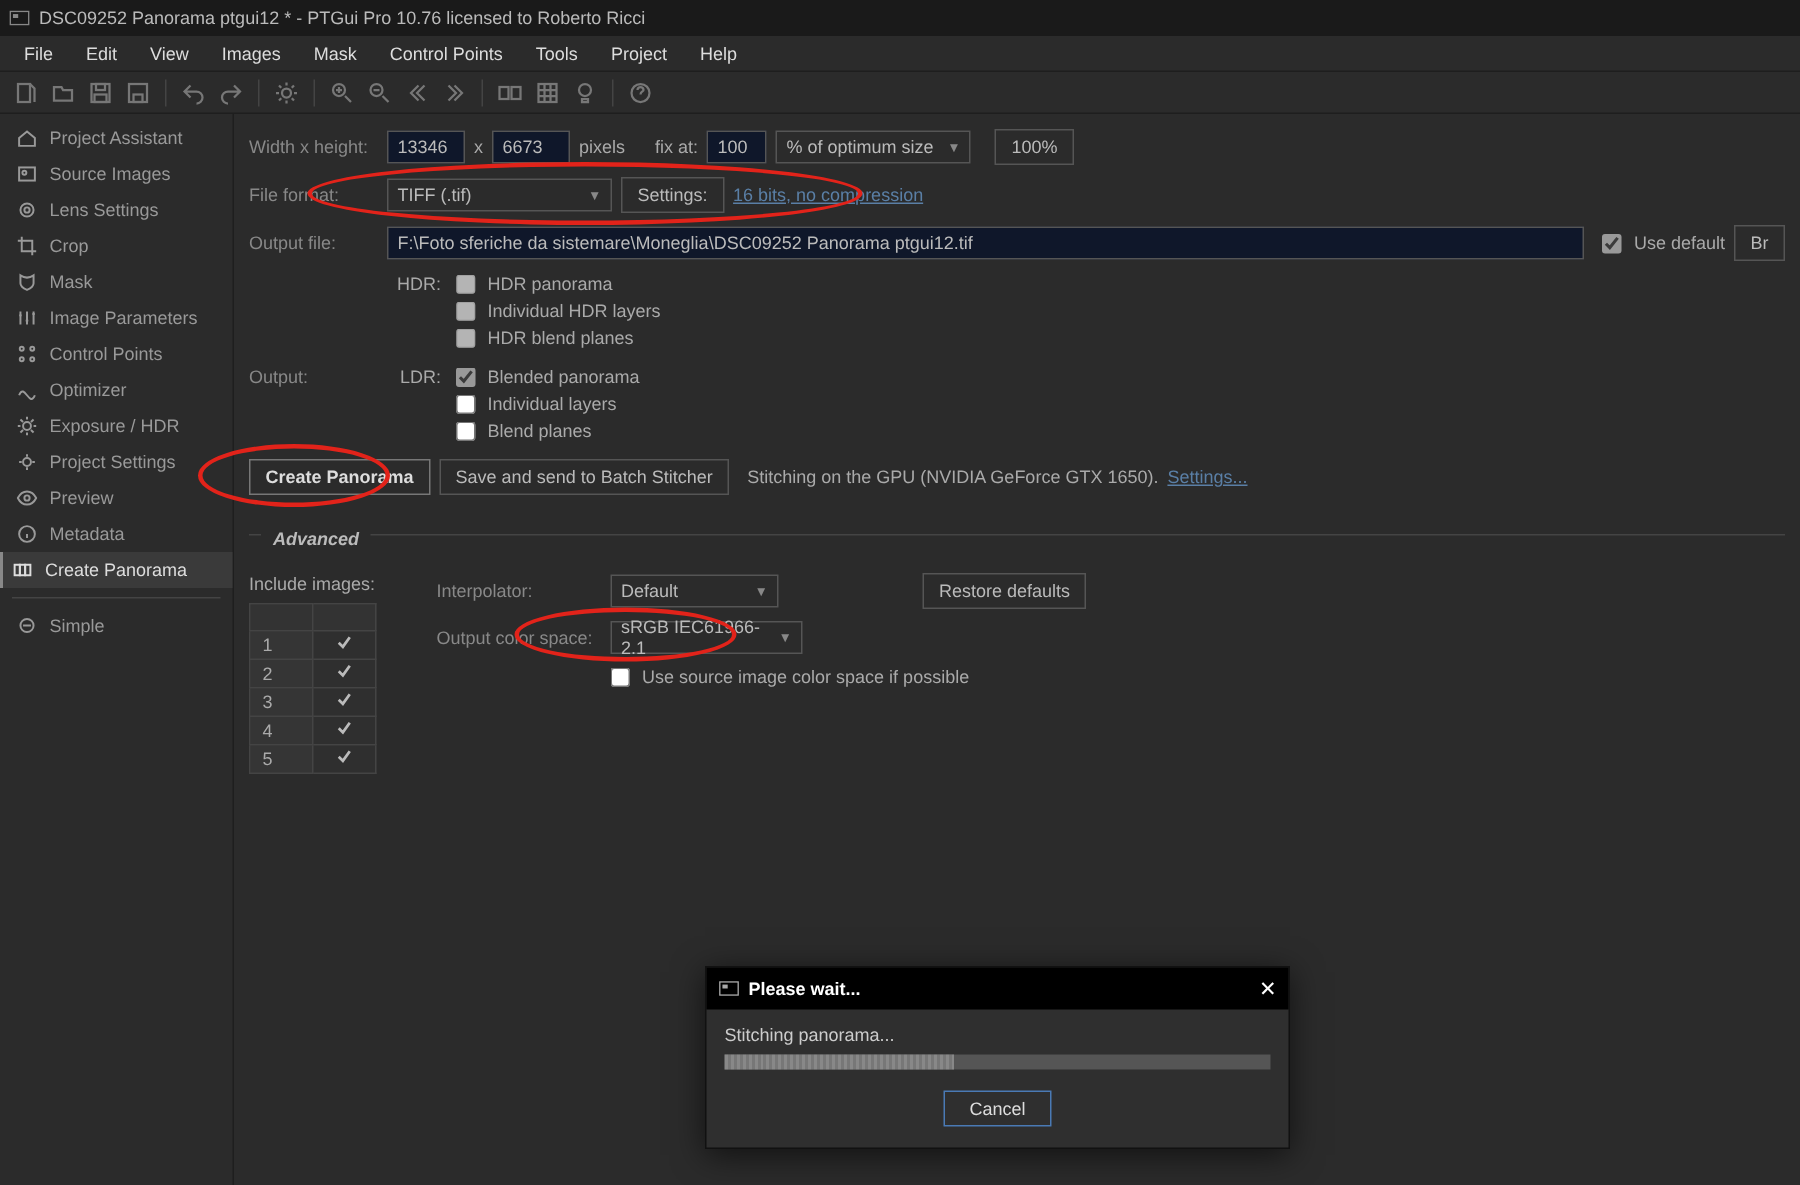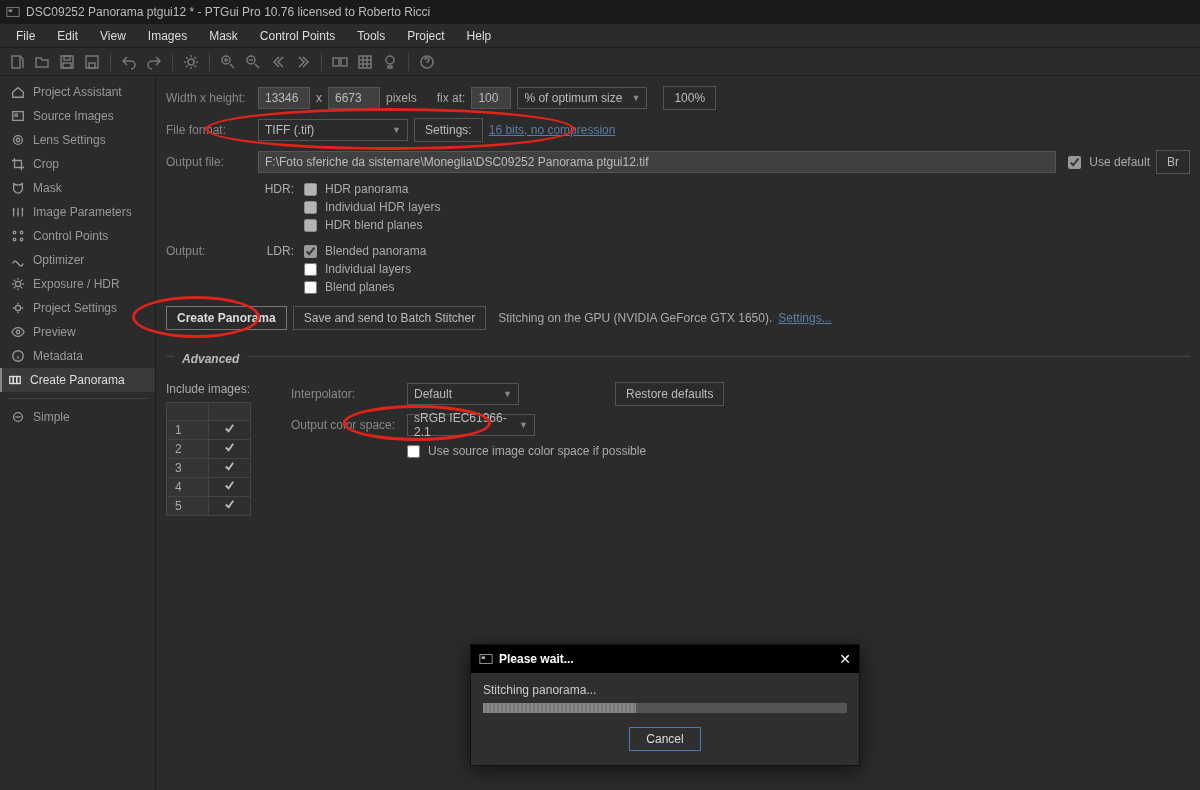--- a/index.html
+++ b/index.html
@@ -15,21 +15,21 @@
 .body { display: flex; height: calc(100% - 76px); }
 .sidebar { width: 156px; background: #2b2b2b; border-right: 1px solid #1e1e1e; padding-top: 4px; }
 .side-item { display: flex; align-items: center; gap: 8px; padding: 5px 11px; color: #999; }
 .side-item.active { background: #3a3a3a; color: #ddd; border-left: 2px solid #888; padding-left: 6px; }
 .side-item svg { width: 14px; height: 14px; stroke: currentColor; fill: none; stroke-width: 1.5; }
 .side-sep { height: 1px; background: #444; margin: 6px 8px; }
 .main { flex: 1; padding: 10px 10px; position: relative; overflow: hidden; }
 .row { display: flex; align-items: center; gap: 6px; margin-bottom: 8px; }
 .label { color: #888; width: 86px; }
 .label-wide { color: #888; width: 110px; }
-.input { background: #404040; border: 1px solid #555; color: #bbb; padding: 3px 6px; height: 22px; }
+.input { background: #0f172a; border: 1px solid #555; color: #bbb; padding: 3px 6px; height: 22px; }
 .select { background: #2b2b2b; border: 1px solid #555; color: #bbb; padding: 3px 6px; height: 22px; display: flex; align-items: center; justify-content: space-between; gap: 8px; }
 .select .caret { font-size: 9px; color: #888; }
 .button { background: #2b2b2b; border: 1px solid #555; color: #bbb; padding: 3px 10px; height: 24px; display: flex; align-items: center; }
 .button.primary { color: #ddd; border: 1px solid #777; }
 .link { color: #5a7fa6; text-decoration: underline; }
 .cb { display: flex; align-items: center; gap: 8px; margin-bottom: 4px; }
 .cb input { accent-color: #999; width: 13px; height: 13px; }
 .output-group { display: flex; gap: 10px; }
 .section-title { color: #bbb; font-style: italic; font-weight: bold; margin: 14px 0 8px 0; }
 .hr { height: 1px; background: #444; flex: 1; }

